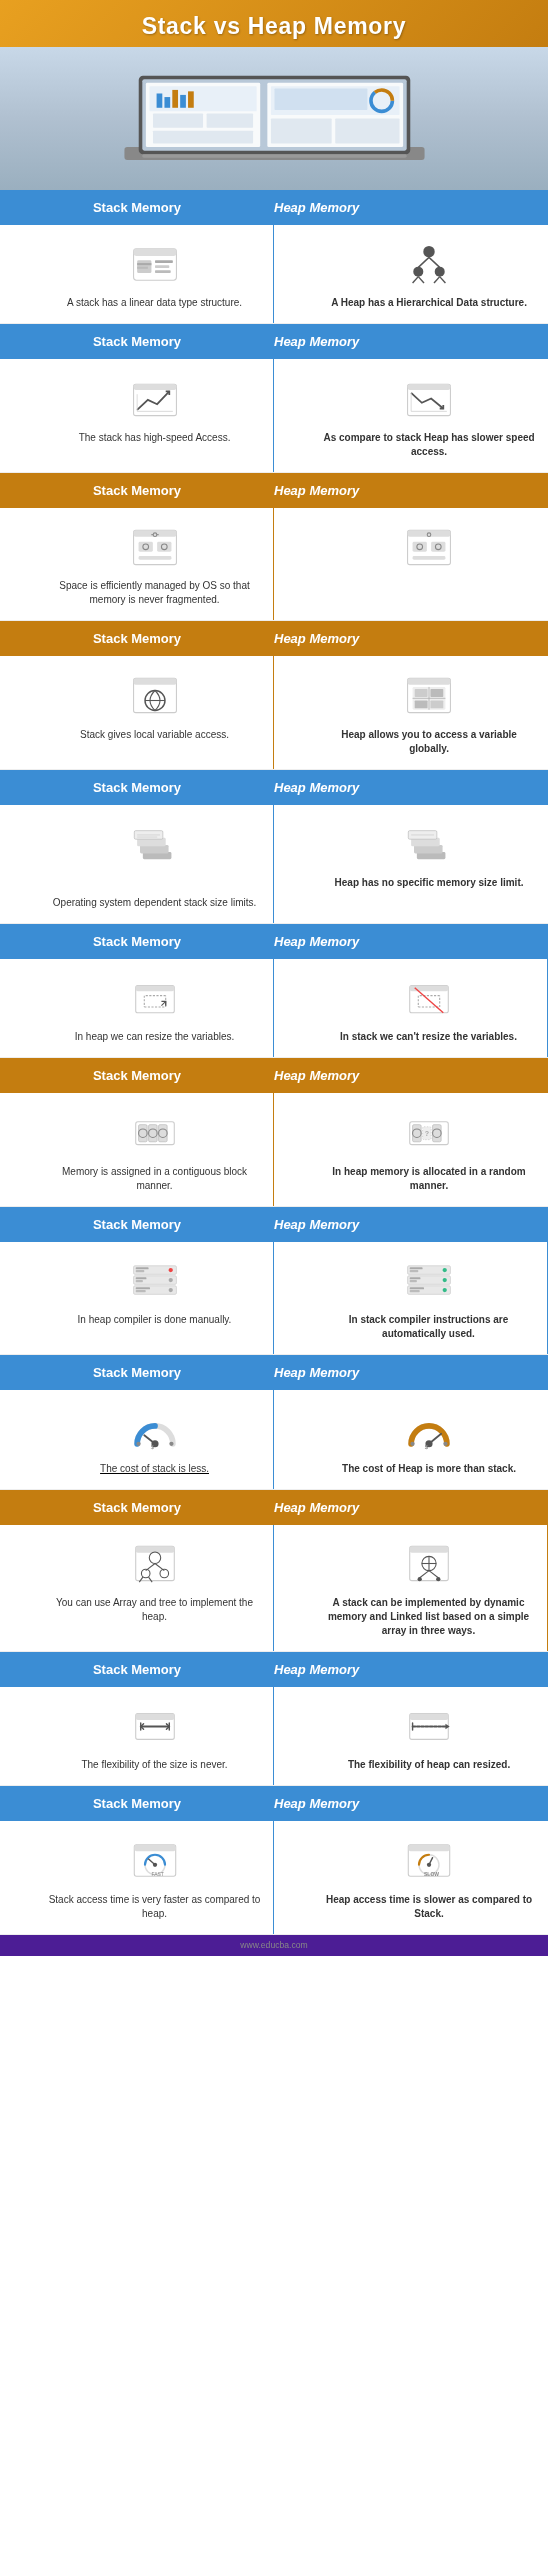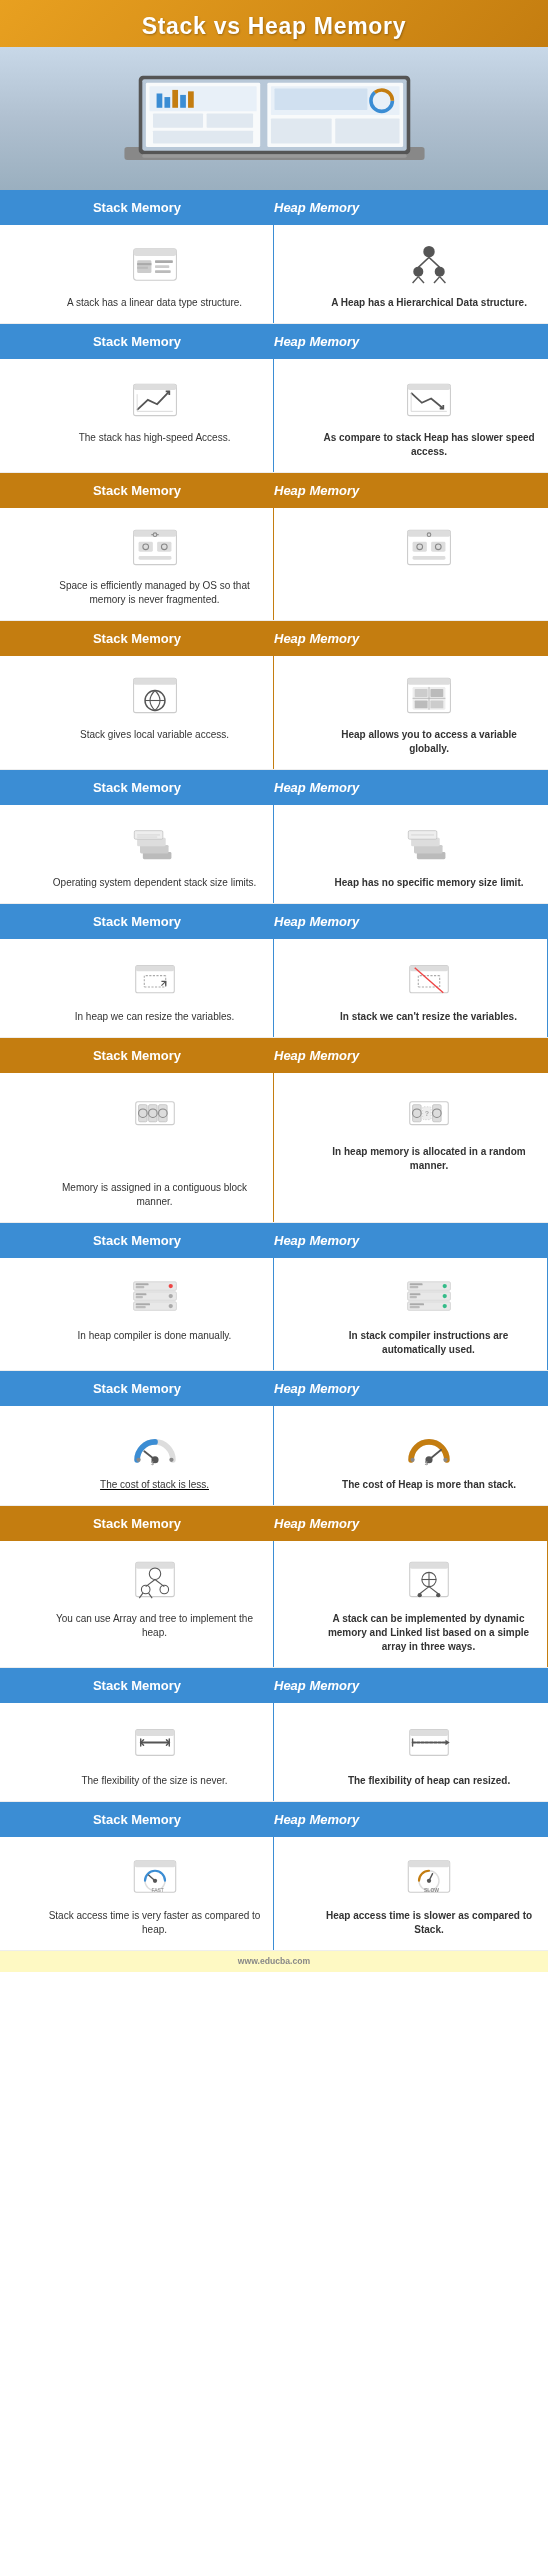--- a/index.html
+++ b/index.html
@@ -104,26 +104,25 @@
       width: 50px;
       height: 43px;
     }
     .cell-text {
       font-size: 10px;
       color: #333;
       line-height: 1.4;
     }
 
     .footer {
-      background: #fef9c3;
+      background: #4c1d95;
       text-align: center;
       padding: 5.7px;
       font-size: 8.6px;
       color: #888;
-      font-weight: bold;
     }
   </style>
 </head>
 <body>
 
 <div class="header">
   <h1>Stack vs Heap Memory</h1>
 </div>
 
 <div class="laptop-area">
@@ -299,21 +298,21 @@
     </svg>
       </div>
       <div class="cell-text">Heap allows you to access a variable globally.</div>
     </div>
   </div>
     <div class="section-header">
     <div class="left-head">Stack Memory</div>
     <div class="right-head">Heap Memory</div>
   </div>
     <div class="content-row">
-    <div class="content-cell " style="border-right: 1.4px solid #3b8dd4;">
+    <div class="content-cell " style="border-right: 1.4px solid #3b8dd4; gap: 20px;">
       <div class="cell-icon">
         <svg viewBox="0 0 70 60" fill="none" xmlns="http://www.w3.org/2000/svg">
       <rect x="18" y="42" width="40" height="10" rx="2" fill="#bbb"></rect>
       <rect x="14" y="32" width="40" height="12" rx="2" fill="#ccc"></rect>
       <rect x="10" y="22" width="40" height="12" rx="2" fill="#ddd"></rect>
       <rect x="6" y="12" width="40" height="12" rx="2" fill="#eee" stroke="#bbb" stroke-width="1"></rect>
       <line x1="10" y1="18" x2="42" y2="18" stroke="#ccc" stroke-width="1"></line>
       <line x1="10" y1="21" x2="38" y2="21" stroke="#ccc" stroke-width="1"></line>
     </svg>
       </div>
@@ -365,21 +364,21 @@
     </svg>
       </div>
       <div class="cell-text">In stack we can't resize the variables.</div>
     </div>
   </div>
     <div class="section-header brown">
     <div class="left-head">Stack Memory</div>
     <div class="right-head">Heap Memory</div>
   </div>
     <div class="content-row">
-    <div class="content-cell brown-border" style="border-right: 1.4px solid #c47d10; gap: 36px;">
+    <div class="content-cell brown-border" style="border-right: 1.4px solid #c47d10;">
       <div class="cell-icon">
         <svg viewBox="0 0 70 60" fill="none" xmlns="http://www.w3.org/2000/svg">
       <rect x="8" y="15" width="54" height="32" rx="3" fill="white" stroke="#ccc" stroke-width="1.5"></rect>
       <rect x="12" y="19" width="12" height="24" rx="2" fill="#ddd" stroke="#bbb" stroke-width="1"></rect>
       <rect x="26" y="19" width="12" height="24" rx="2" fill="#ddd" stroke="#bbb" stroke-width="1"></rect>
       <rect x="40" y="19" width="12" height="24" rx="2" fill="#ddd" stroke="#bbb" stroke-width="1"></rect>
       <circle cx="18" cy="31" r="6" fill="none" stroke="#888" stroke-width="1.5"></circle>
       <circle cx="32" cy="31" r="6" fill="none" stroke="#888" stroke-width="1.5"></circle>
       <circle cx="46" cy="31" r="6" fill="none" stroke="#888" stroke-width="1.5"></circle>
     </svg>

